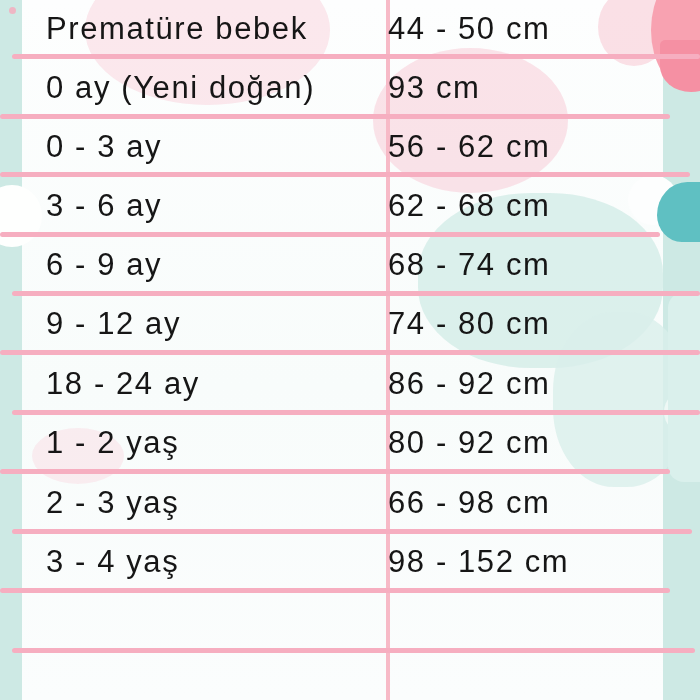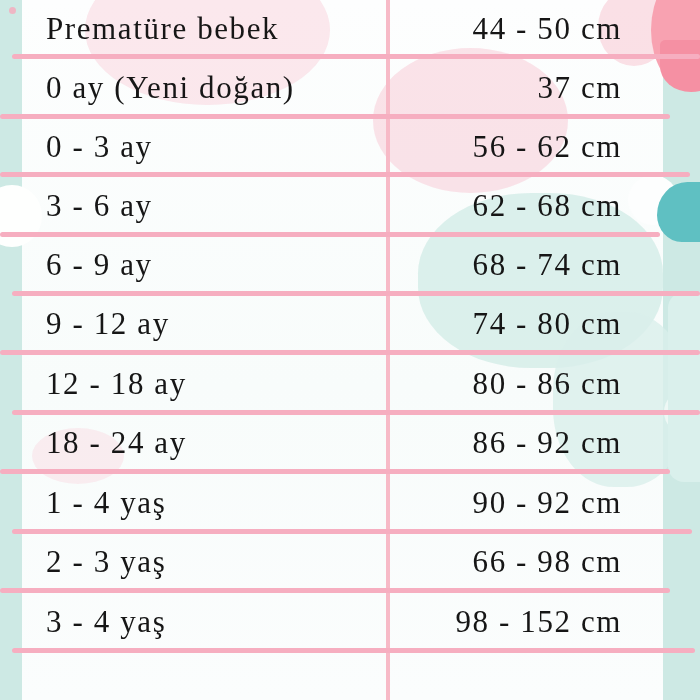--- a/index.html
+++ b/index.html
@@ -30,29 +30,28 @@
   .balloon-dark{left:660px;top:40px;width:62px;height:52px;background:#f590a3;border-radius:10% 10% 55% 55%;}
   .wave-teal{left:657px;top:182px;width:55px;height:60px;background:#5fc0c2;border-radius:55% 0 0 45%;}
   .strip-light{left:668px;top:292px;width:34px;height:190px;background:#daf0ec;border-radius:16px 0 0 16px;}
   
   .hline{position:absolute;height:5px;border-radius:3px;background:#f6aec0;z-index:4;}
   .vline{position:absolute;left:386px;top:0;width:4px;height:700px;background:#f7bac7;z-index:4;}
   
   .rows{
     position:absolute;inset:0;z-index:5;display:grid;
     grid-template-rows:57px 60px 58px 60px 59px 59px 60px 59px 60px 59px 60px 1fr;
-    font-family:Liberation Serif, serif;
   }
   .row{display:grid;grid-template-columns:388px 1fr;align-items:center;}
   .cell{
     font-size:31px;letter-spacing:1.6px;color:#161616;line-height:1;
     white-space:nowrap;
   }
   .cell.age{padding-left:46px;text-align:left;}
-  .cell.height{padding-right:78px;text-align:right;}
+  .cell.height{padding-right:78px;text-align:left;}
 </style>
 </head>
 <body>
 
 <div class="stage">
 
   <div class="panel"></div>
 
   <div class="deco dot-pink"></div>
   <div class="deco blob-p1"></div>
@@ -82,49 +81,45 @@
   <div class="hline" style="top:588px;left:0;width:670px;"></div>
   <div class="hline" style="top:648px;left:12px;width:683px;"></div>
 
   <div class="rows">
     <div class="row">
       <div class="cell age">Prematüre bebek</div>
       <div class="cell height">44 - 50 cm</div>
     </div>
     <div class="row">
       <div class="cell age">0 ay (Yeni doğan)</div>
-      <div class="cell height">37 cm</div>
+      <div class="cell height">93 cm</div>
     </div>
     <div class="row">
       <div class="cell age">0 - 3 ay</div>
       <div class="cell height">56 - 62 cm</div>
     </div>
     <div class="row">
       <div class="cell age">3 - 6 ay</div>
       <div class="cell height">62 - 68 cm</div>
     </div>
     <div class="row">
       <div class="cell age">6 - 9 ay</div>
       <div class="cell height">68 - 74 cm</div>
     </div>
     <div class="row">
       <div class="cell age">9 - 12 ay</div>
       <div class="cell height">74 - 80 cm</div>
     </div>
     <div class="row">
-      <div class="cell age">12 - 18 ay</div>
-      <div class="cell height">80 - 86 cm</div>
-    </div>
-    <div class="row">
       <div class="cell age">18 - 24 ay</div>
       <div class="cell height">86 - 92 cm</div>
     </div>
     <div class="row">
-      <div class="cell age">1 - 4 yaş</div>
-      <div class="cell height">90 - 92 cm</div>
+      <div class="cell age">1 - 2 yaş</div>
+      <div class="cell height">80 - 92 cm</div>
     </div>
     <div class="row">
       <div class="cell age">2 - 3 yaş</div>
       <div class="cell height">66 - 98 cm</div>
     </div>
     <div class="row">
       <div class="cell age">3 - 4 yaş</div>
       <div class="cell height">98 - 152 cm</div>
     </div>
   </div>

